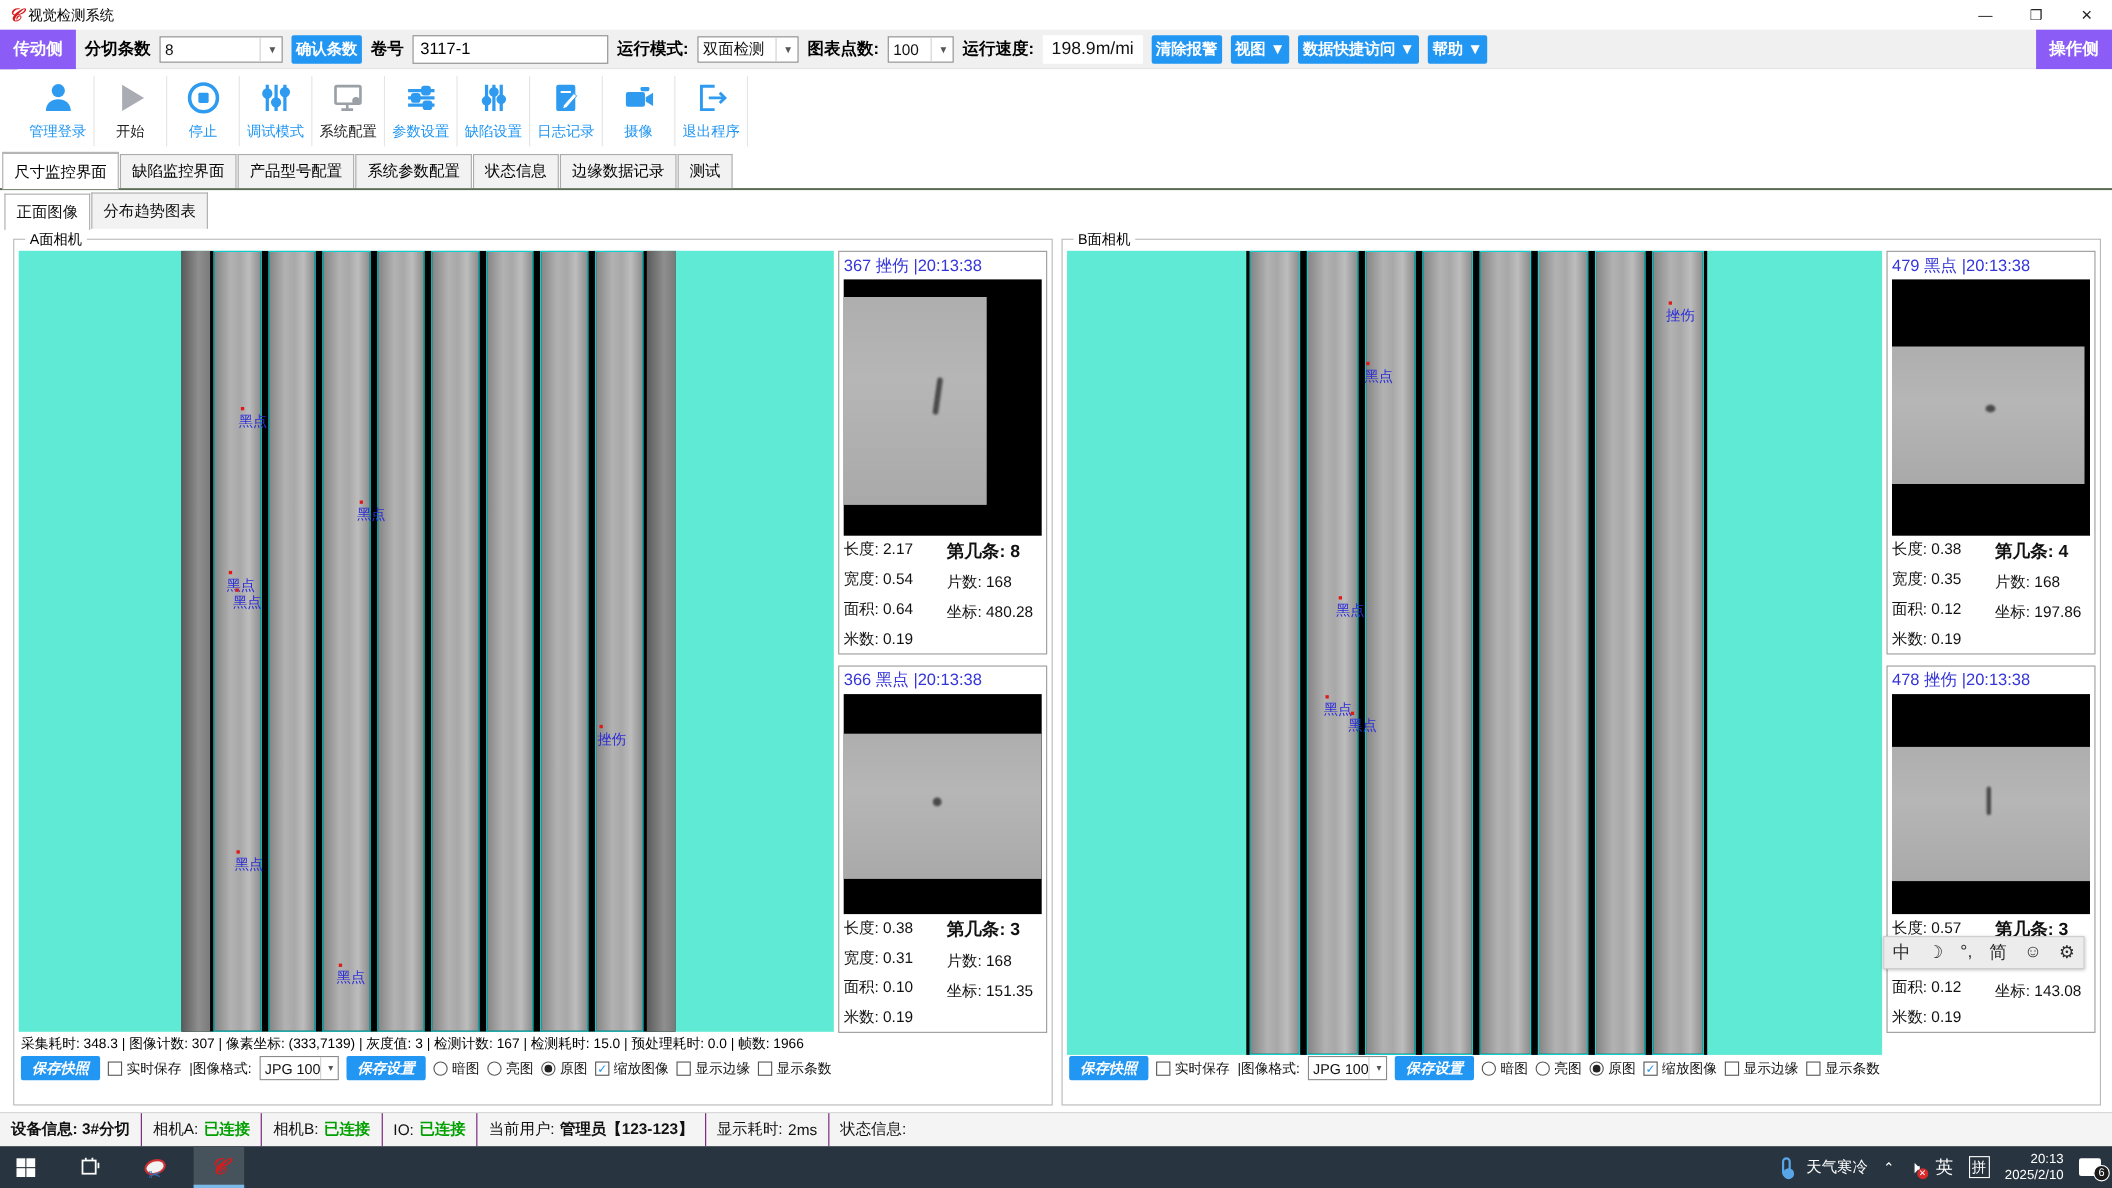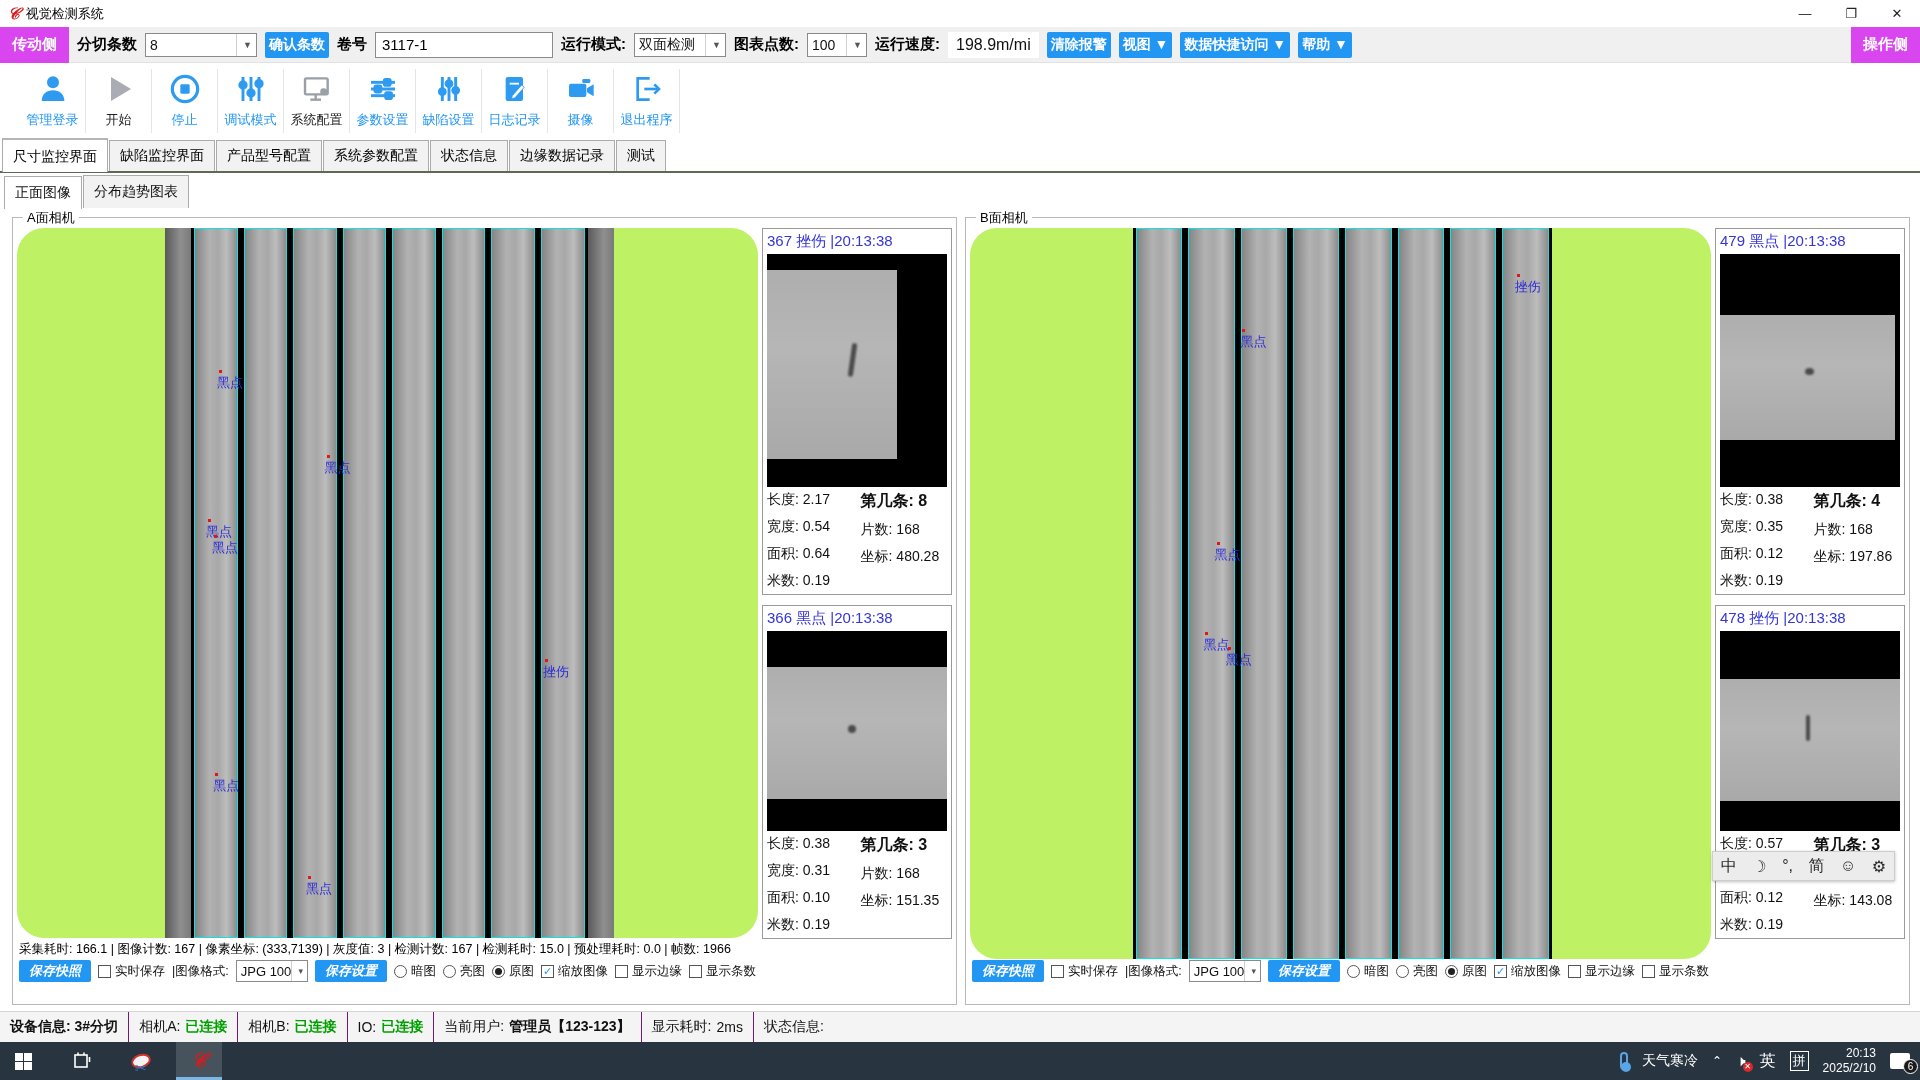--- a/index.html
+++ b/index.html
@@ -8,21 +8,21 @@
 
   
   .titlebar { height:27px; background:#fff; display:flex; align-items:center; padding-left:8px; flex:0 0 auto; }
   .titlebar .logo { color:#d61c1c; font-weight:bold; font-style:italic; font-size:16px; margin-right:6px; font-family:"DejaVu Serif",serif; }
   .titlebar .title { font-size:13px; color:#000; }
   .win-controls { margin-left:auto; display:flex; height:100%; }
   .win-btn { width:46px; display:flex; align-items:center; justify-content:center; font-size:13px; color:#222; cursor:default; }
 
   
   .toolbar { height:36px; background:#f0f0f0; display:flex; align-items:center; gap:8px; flex:0 0 auto; border-bottom:1px solid #e2e2e2; }
-  .side-btn { height:36px; padding:0 12px; background:#d946ef; color:#fff; font-weight:bold; font-size:15px; display:flex; align-items:center; border:none; }
+  .side-btn { height:36px; padding:0 12px; background:#8b5cf6; color:#fff; font-weight:bold; font-size:15px; display:flex; align-items:center; border:none; }
   .tb-label { font-weight:bold; font-size:15px; color:#000; white-space:nowrap; }
   .combo { background:#fff; border:1px solid #8a8a8a; height:24px; display:flex; align-items:center; padding:0 4px; font-size:14px; position:relative; }
   .combo .arrow { margin-left:auto; font-size:9px; color:#555; padding-left:6px; border-left:1px solid #d0d0d0; height:100%; display:flex; align-items:center; }
   .tb-btn { height:26px; padding:0 4px; background:#2196f3; color:#fff; font-weight:bold; font-size:14px; border:none; border-radius:2px; white-space:nowrap; }
   .tb-input { height:26px; border:1px solid #8a8a8a; background:#fff; padding:0 6px; font-size:15px; font-family:inherit; }
   .speed-box { height:26px; background:#fff; padding:0 8px; display:flex; align-items:center; font-size:16px; }
   .spacer { flex:1; }
 
   
   .ribbon { height:76px; background:#fff; display:flex; align-items:center; padding-left:4px; flex:0 0 auto;margin-left:16px; }
@@ -38,21 +38,21 @@
   .subtabstrip { height:36px; background:#fff; display:flex; align-items:center; padding-left:4px; flex:0 0 auto; }
   .subtab { padding:7px 10px; border:1px solid #ababab; border-bottom:none; background:#f2f2f2; font-size:14px; margin-right:1px; }
   .subtab.active { background:#fff; position:relative; top:1px; }
 
   
   .content { flex:1; background:#fff; display:flex; gap:8px; padding:8px 10px 6px 12px; min-height:0; }
   .panel { flex:1; border:1px solid #b8b8b8; position:relative; padding:10px 4px 20px 4px; display:flex; min-width:0; }
   .panel-legend { position:absolute; top:-9px; left:10px; background:#fff; padding:0 4px; font-size:13px; color:#000; }
   .panel-body { flex:1; display:flex; gap:4px; min-width:0; }
   .cam-col { flex:1; display:flex; flex-direction:column; min-width:0; }
-  .canvas { flex:1; background:#bef264; position:relative; overflow:hidden;border-radius:27px; }
+  .canvas { flex:1; background:#5eead4; position:relative; overflow:hidden; }
   .film { position:absolute; top:0; bottom:0; left:20%; right:19.5%; display:flex; background:#000; }
   .film .edge { width:26px; background:linear-gradient(90deg,#5a5a5a,#8f8f8f 60%,#7a7a7a); }
   .film .strip { flex:1; margin:0 3px; border:1px solid #0ee2e2; background:linear-gradient(90deg,#858585,#b2b2b2 35%,#a8a8a8 55%,#bdbdbd 75%,#8c8c8c); }
   .ov { position:absolute; color:#2d2dd8; font-size:13px; white-space:nowrap; }
   .ov::before { content:""; position:absolute; left:2px; top:-4px; width:3px; height:3px; background:#e01818; }
   .statline { font-size:12.5px; color:#000; padding:3px 2px 1px 2px; white-space:nowrap; overflow:hidden; }
   .ctlrow { display:flex; align-items:center; gap:7px; padding:1px 2px 2px 2px; font-size:12.5px; white-space:nowrap; }
   .mini-btn { background:#2196f3; color:#fff; border:none; border-radius:2px; font-weight:bold; font-size:13px; height:22px; padding:0 10px;font-style:italic; }
   .cb,.rb { display:flex; align-items:center; gap:4px; }
   .box { width:13px; height:13px; border:1px solid #555; background:#fff; display:inline-flex; align-items:center; justify-content:center; font-size:11px; color:#2196f3; font-weight:bold; }
@@ -263,21 +263,21 @@
             <div class="edge"></div>
           </div>
           <span class="ov" style="left:27%; top:20.5%;">黑点</span>
           <span class="ov" style="left:41.5%; top:32.5%;">黑点</span>
           <span class="ov" style="left:25.5%; top:41.5%;">黑点</span>
           <span class="ov" style="left:26.3%; top:43.8%;">黑点</span>
           <span class="ov" style="left:71%; top:61.3%;">挫伤</span>
           <span class="ov" style="left:26.5%; top:77.3%;">黑点</span>
           <span class="ov" style="left:39%; top:91.8%;">黑点</span>
         </div>
-        <div class="statline">采集耗时: 166.1  | 图像计数: 167  | 像素坐标: (333,7139)  | 灰度值: 3  | 检测计数: 167  | 检测耗时: 15.0  | 预处理耗时: 0.0  | 帧数: 1966</div>
+        <div class="statline">采集耗时: 348.3  | 图像计数: 307  | 像素坐标: (333,7139)  | 灰度值: 3  | 检测计数: 167  | 检测耗时: 15.0  | 预处理耗时: 0.0  | 帧数: 1966</div>
         <div class="ctlrow">
           <button class="mini-btn">保存快照</button>
           <label class="cb">
               <span class="box"></span>
               <span>实时保存</span>
             </label>
           <span>|图像格式:</span>
           <div class="combo small" style="width:74px">
               <span>JPG 100</span>
               <span class="arrow">▾</span>

